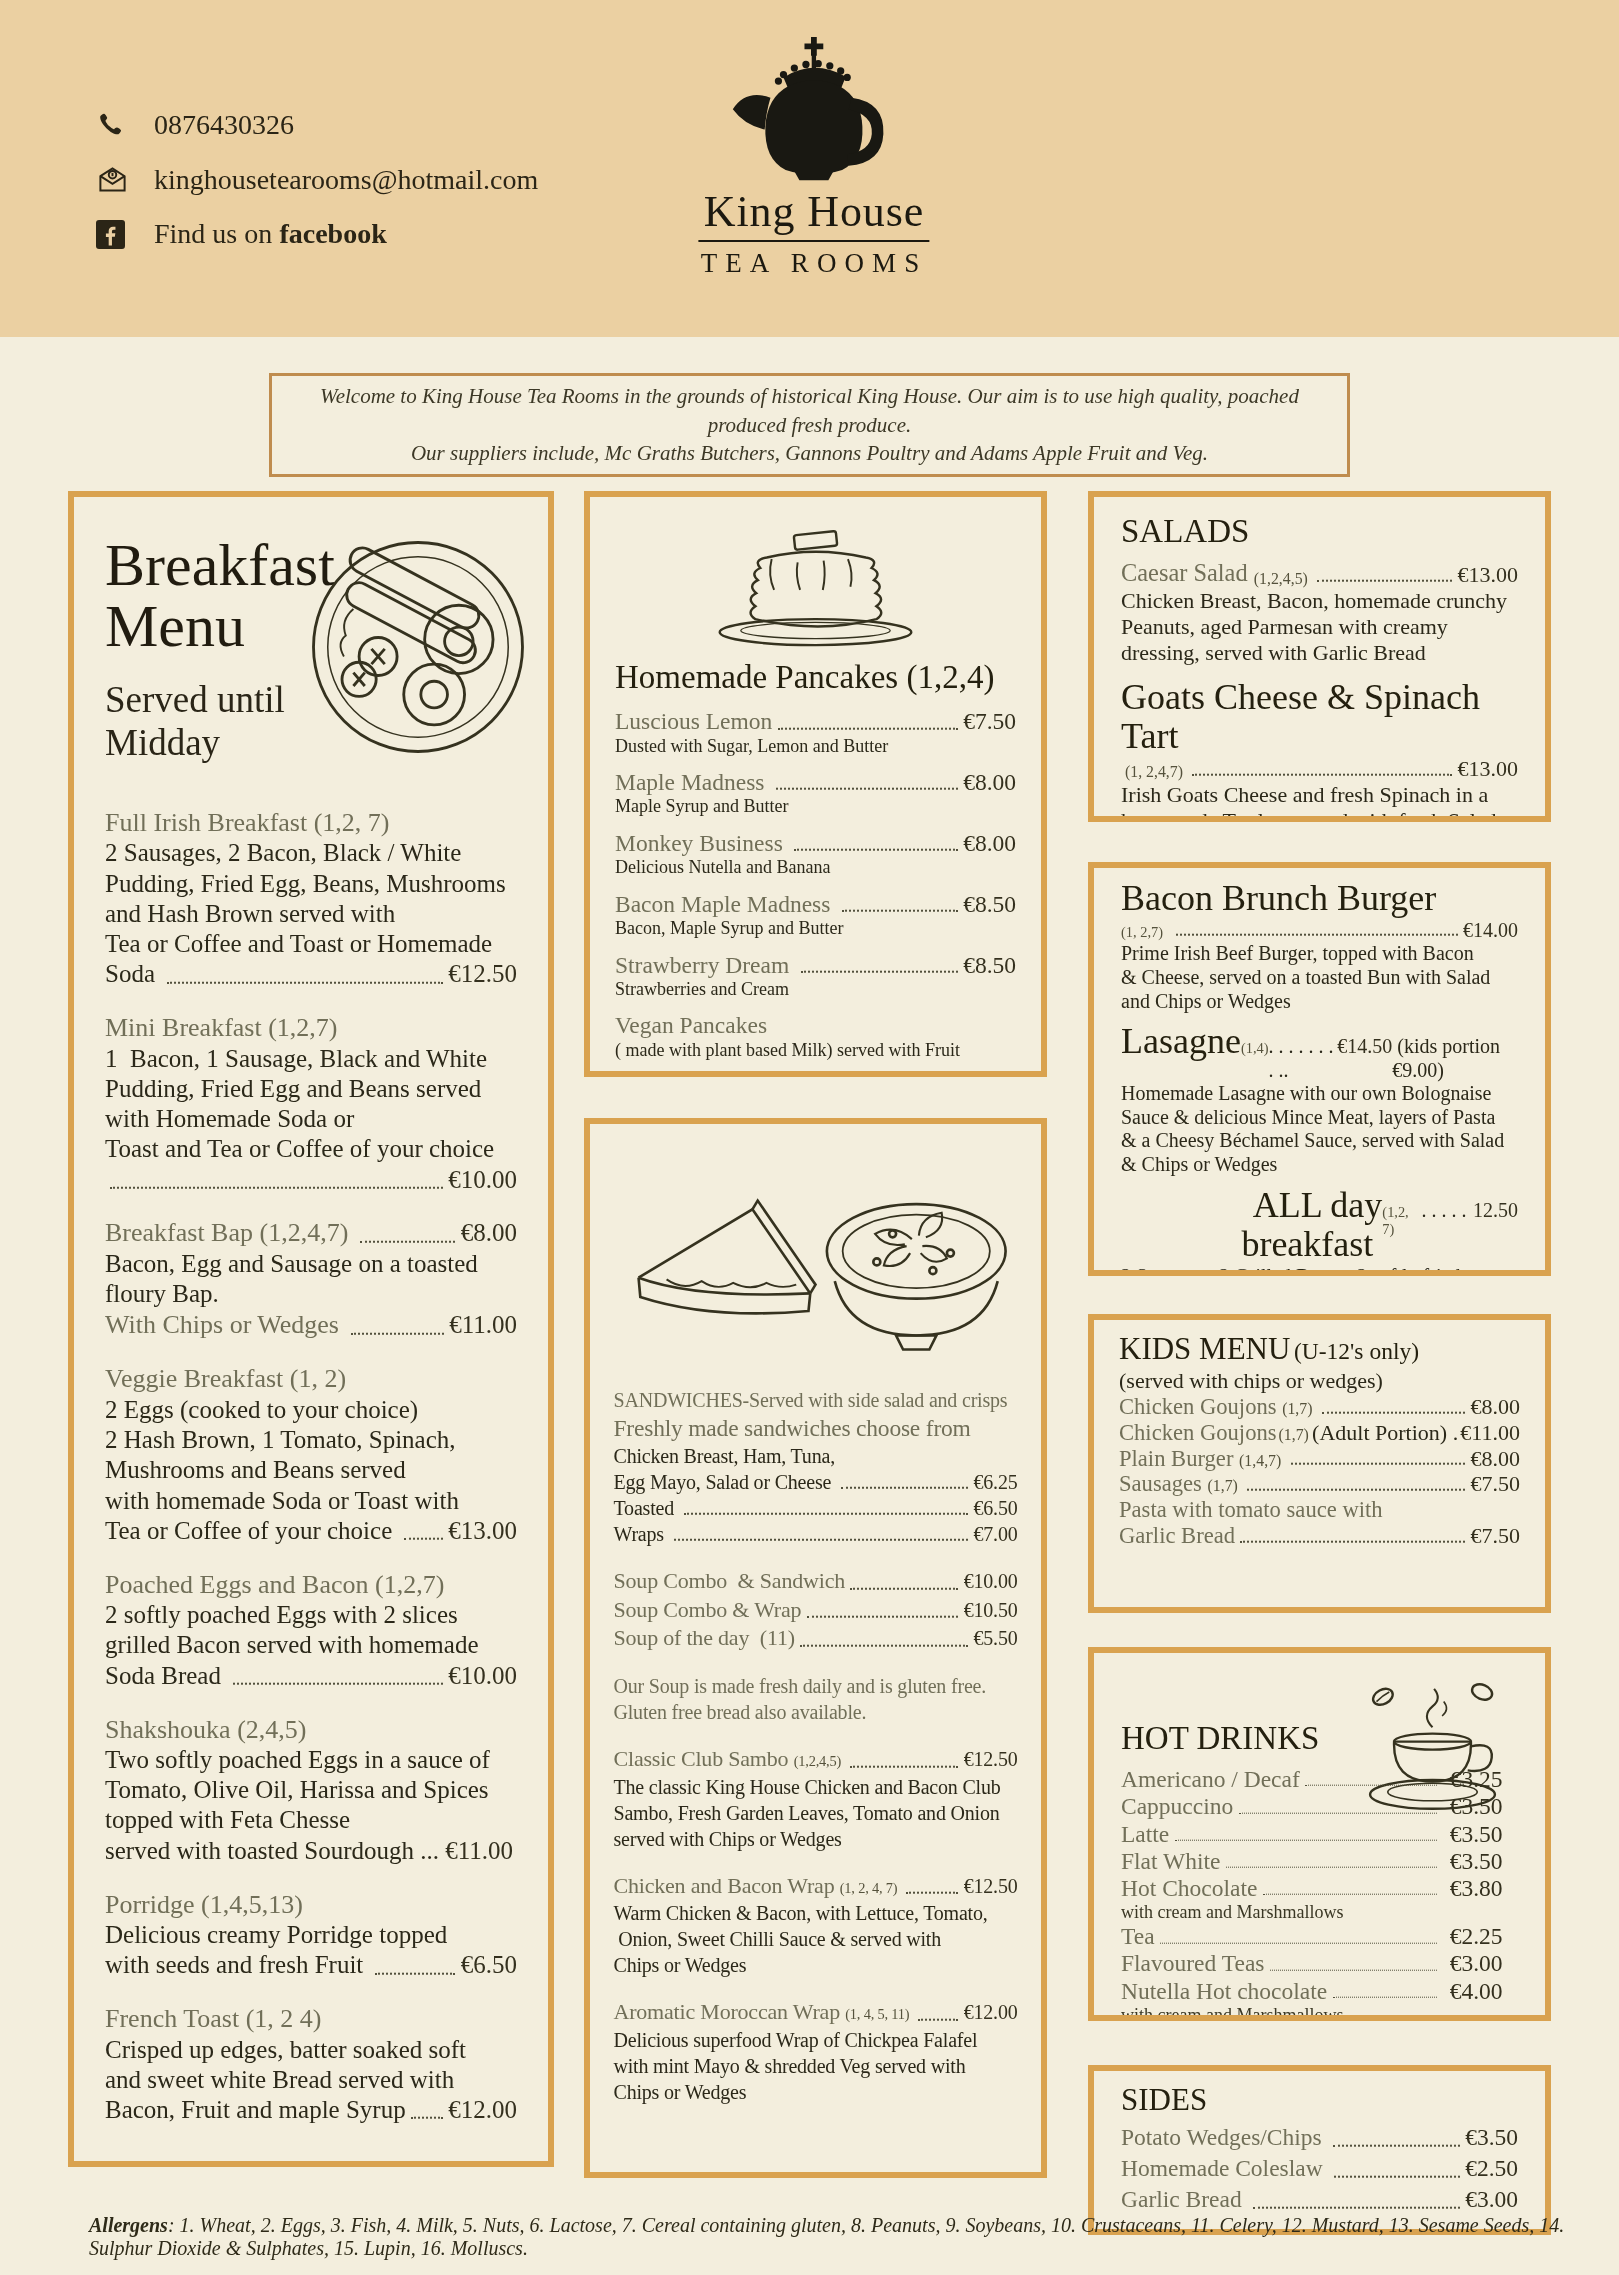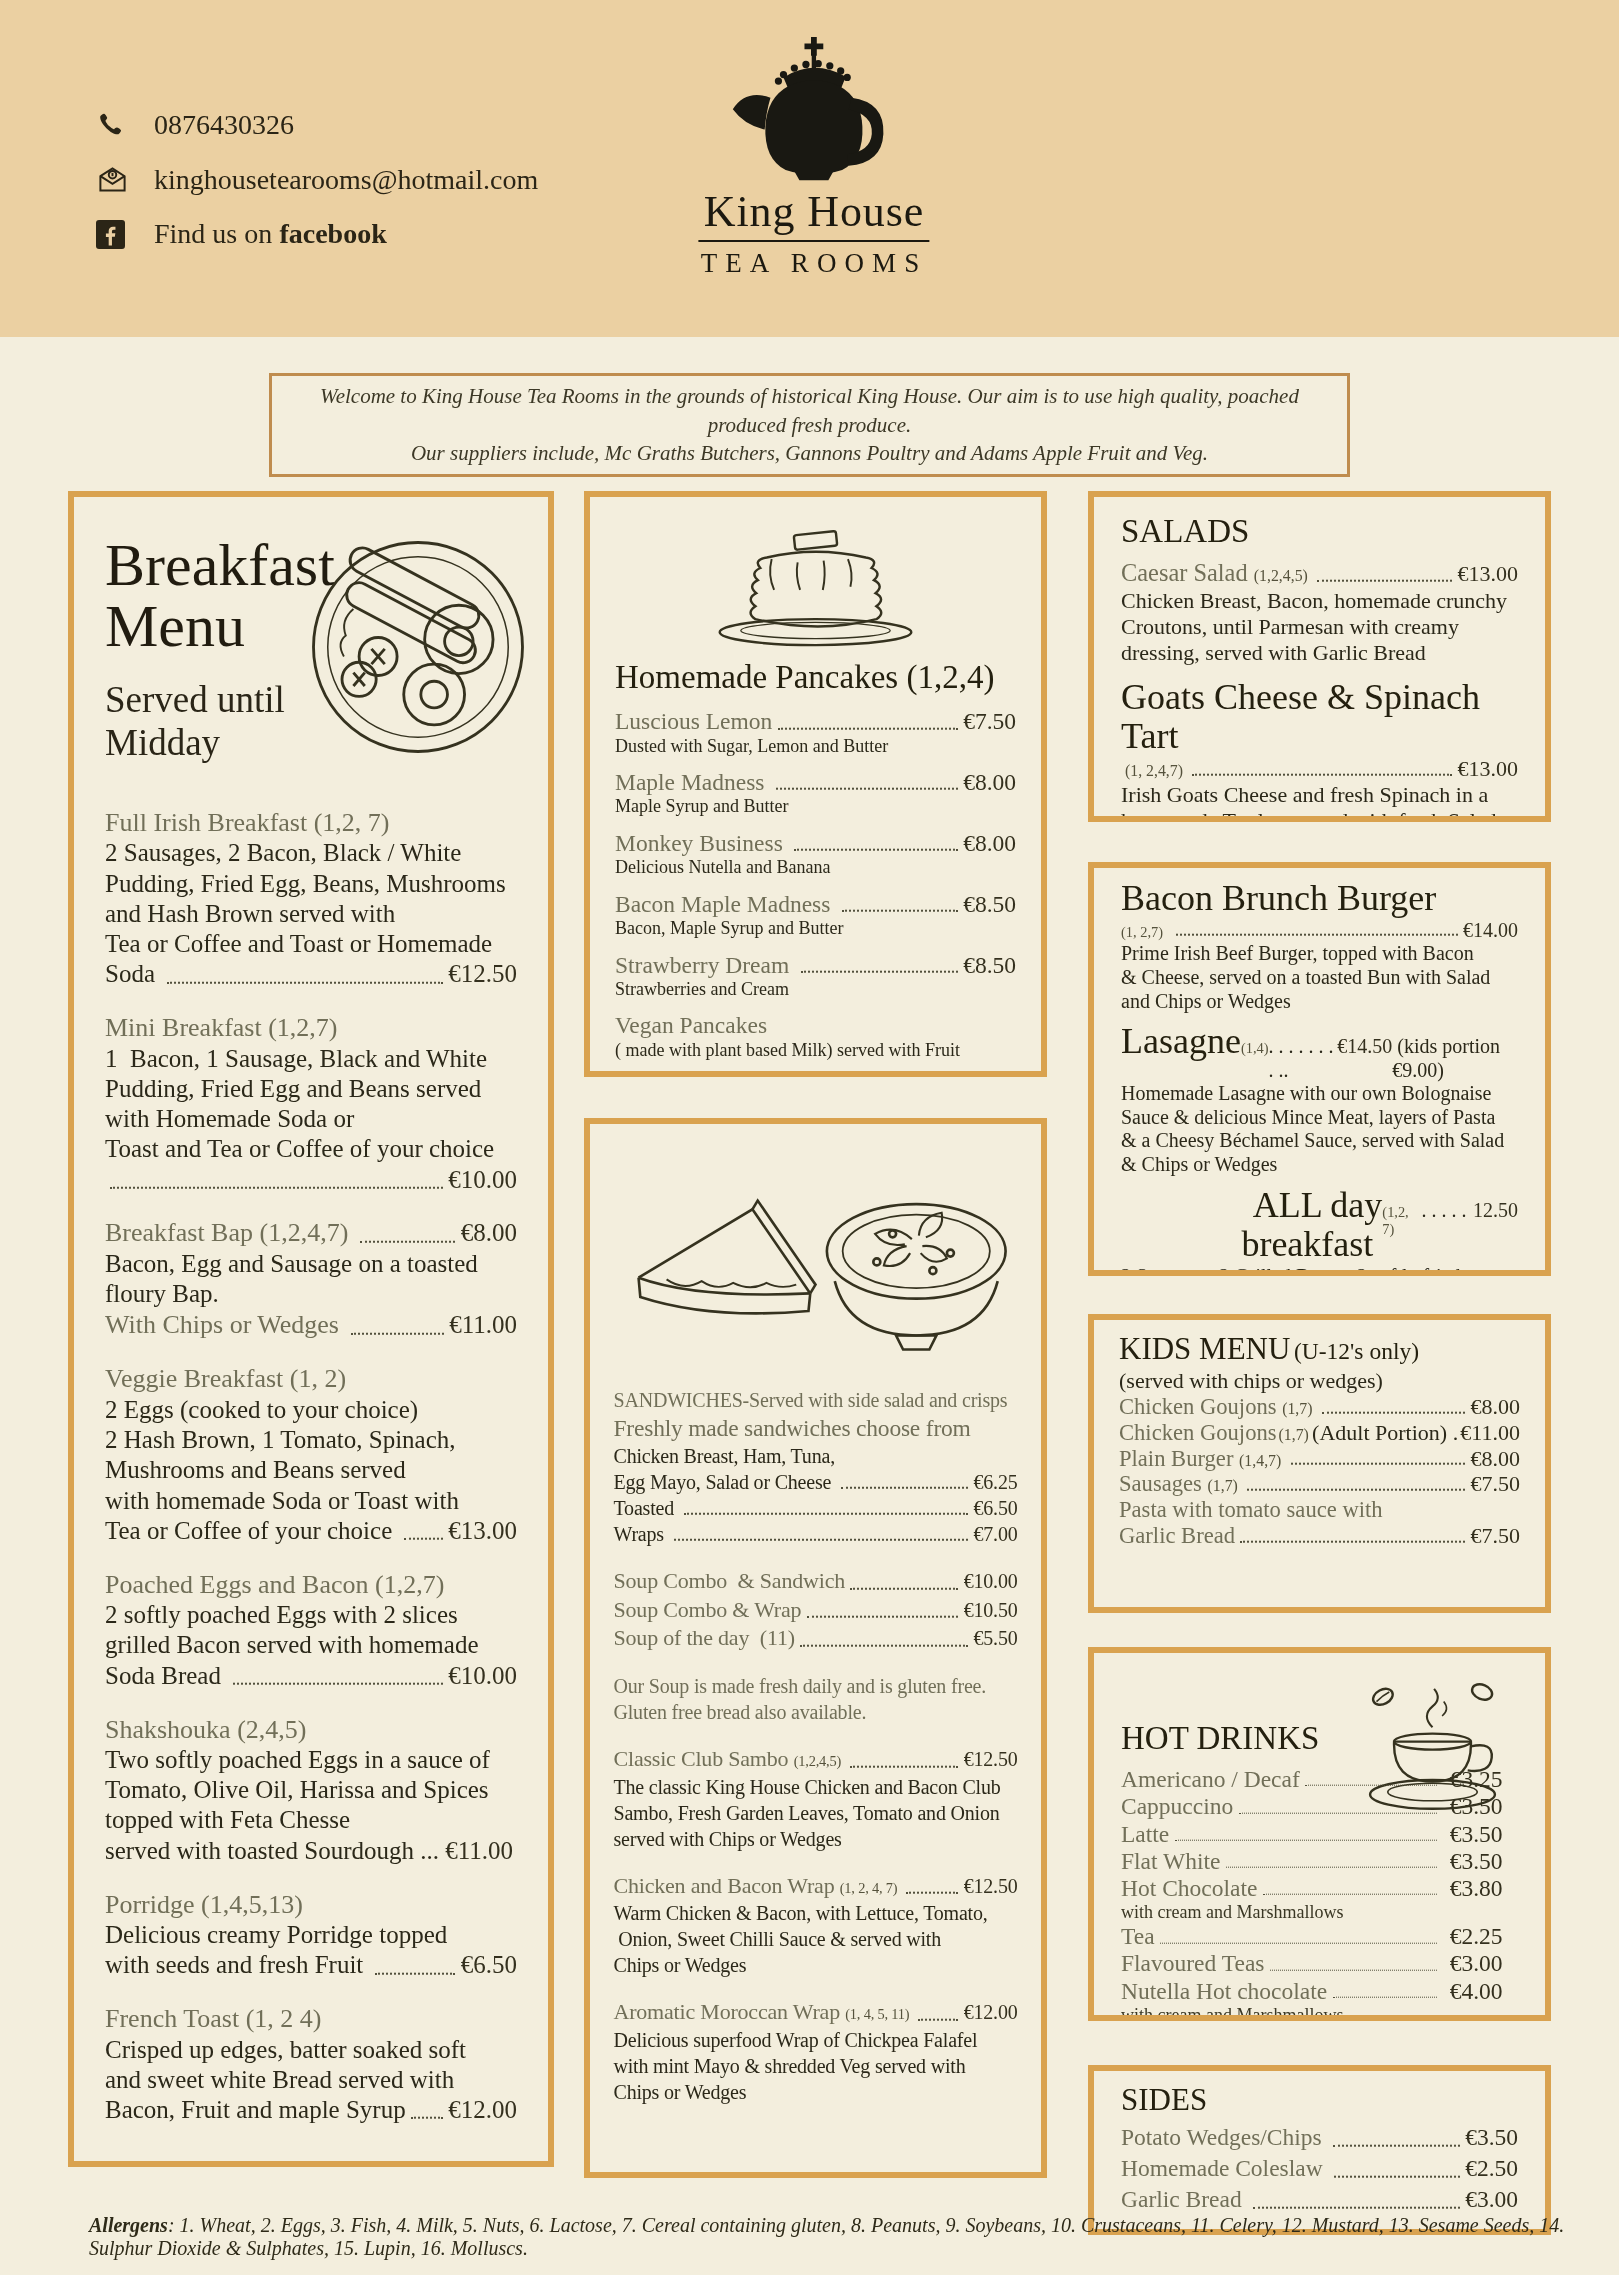--- a/index.html
+++ b/index.html
@@ -65,21 +65,21 @@
   .box-sandwiches .ml{font-size:20px;line-height:1.3;color:var(--ink);}
   .box-sandwiches .seg-m{font-size:22px;}
   .box-sandwiches .seg-m2{font-size:20px;color:var(--muted);}
   .box-sandwiches .seg-mb{font-size:23.5px;color:var(--muted);}
   .box-sandwiches .seg-mn{font-size:20px;color:var(--muted);}
   .box-sandwiches .mi{margin-bottom:20px;}
   
   .box-title{font-size:33px;color:#24200f;margin:3.6px 0 9px;}
   
   .box-salads{height:331px;padding:12.7px 27px;}
-  .box-salads .ml{font-size:22px;line-height:1.18;color:var(--ink);}
+  .box-salads .ml{font-size:22px;line-height:1.18;color:var(--ink);align-items:flex-end;}
   .box-salads .seg-m{font-size:24.4px;}
   .box-salads .seg-b{font-size:36px;line-height:1.08;color:#24200f;}
   .box-salads .mi{margin-bottom:11.8px;}
   
   .box-mains{height:414px;margin-top:40px;padding:11px 27px;}
   .box-mains .ml{font-size:20px;line-height:1.18;color:var(--ink);}
   .box-mains .seg-b{font-size:36px;line-height:1.1;color:#24200f;text-align:right;}
   .box-mains .mi{margin-bottom:9px;}
   
   .box-kids{height:299px;margin-top:38px;padding:11px 25px;}
@@ -559,21 +559,21 @@
             <div class="ml">
               <span class="seg-m">Caesar Salad </span>
               <span class="seg-s">(1,2,4,5) </span>
               <span class="seg-d"></span>
               <span class="seg-p">€13.00</span>
             </div>
             <div class="ml">
               <span class="seg-t">Chicken Breast, Bacon, homemade crunchy</span>
             </div>
             <div class="ml">
-              <span class="seg-t">Croutons, until Parmesan with creamy</span>
+              <span class="seg-t">Peanuts, aged Parmesan with creamy</span>
             </div>
             <div class="ml">
               <span class="seg-t">dressing, served with Garlic Bread</span>
             </div>
           </div>
           <div class="mi">
             <div class="ml">
               <span class="seg-b">Goats Cheese &amp; Spinach Tart</span>
             </div>
             <div class="ml">

